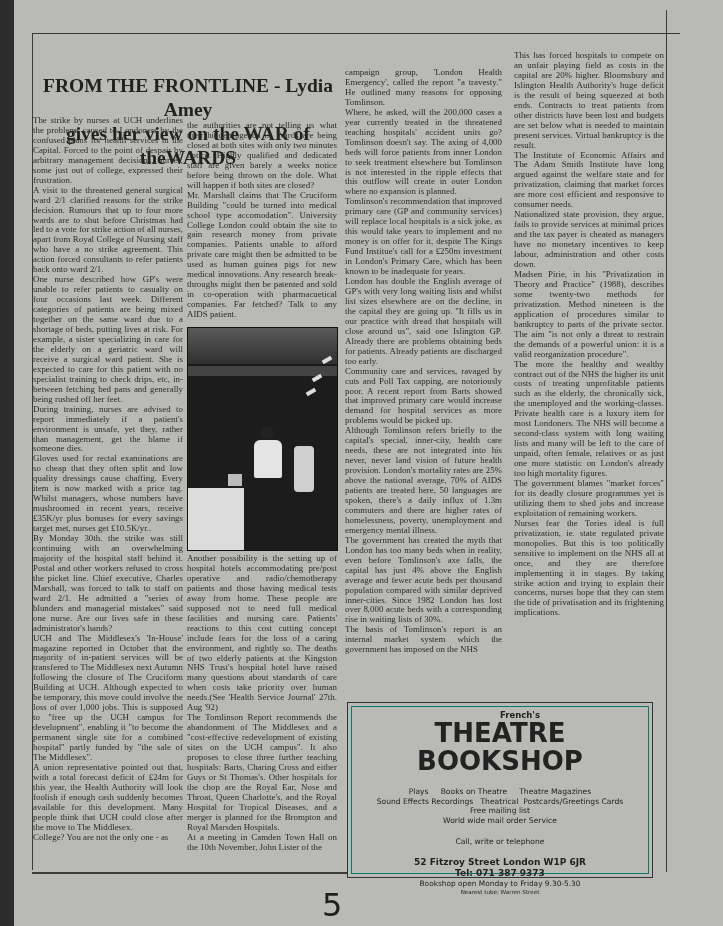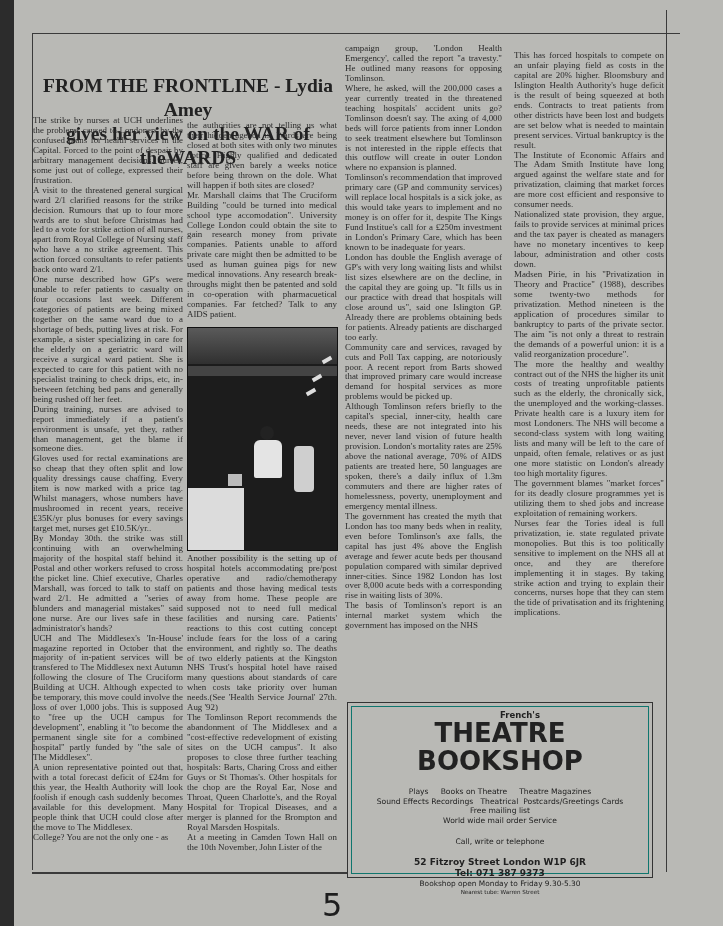--- a/index.html
+++ b/index.html
@@ -8,21 +8,21 @@
   .page{position:absolute;left:14px;top:0;width:709px;height:926px;background:#b9b9b5;}
   .frame{position:absolute;left:32px;top:33px;width:647px;height:836px;border-top:1.5px solid #3a3a3a;border-left:1.5px solid #3a3a3a;}
   .frame-right{position:absolute;left:666px;top:10px;width:1px;height:862px;background:#3a3a3a;}
   .frame-bottom{position:absolute;left:32px;top:872px;width:315px;height:1.5px;background:#3a3a3a;}
   .headline{position:absolute;left:38px;top:74px;width:300px;text-align:center;font-family:"Liberation Serif",serif;font-weight:bold;font-size:19.5px;line-height:24px;color:#222;}
   .col{position:absolute;font-size:8.9px;line-height:9.95px;text-align:justify;color:#2b2b2b;}
   .col p{margin:0;}
   #col1{left:33px;top:116px;width:150px;}
   #col2a{left:187px;top:121px;width:150px;}
   #col2b{left:187px;top:554px;width:150px;}
-  #col3{left:345px;top:44px;width:157px;}
+  #col3{left:345px;top:68px;width:157px;}
   #col4{left:514px;top:51px;width:150px;}
   .photo{position:absolute;left:187px;top:327px;width:149px;height:222px;background:#1c1c1c;overflow:hidden;border:1px solid #111;}
   .photo .ceil{position:absolute;left:0;top:0;width:149px;height:36px;background:linear-gradient(#5a5a5a,#303030);}
   .photo .beam{position:absolute;left:0;top:38px;width:149px;height:10px;background:#444;}
   .photo .light{position:absolute;width:10px;height:4px;background:#ddd;transform:rotate(-30deg);}
   .photo .fig1{position:absolute;left:66px;top:112px;width:28px;height:38px;background:#e4e4e4;border-radius:6px 6px 2px 2px;}
   .photo .head1{position:absolute;left:72px;top:98px;width:14px;height:14px;background:#222;border-radius:50%;}
   .photo .fig2{position:absolute;left:106px;top:118px;width:20px;height:46px;background:#cfcfcf;border-radius:4px;}
   .photo .sign{position:absolute;left:0;top:160px;width:56px;height:62px;background:#dcdcdc;}
   .photo .pot{position:absolute;left:40px;top:146px;width:14px;height:12px;background:#bbb;}

